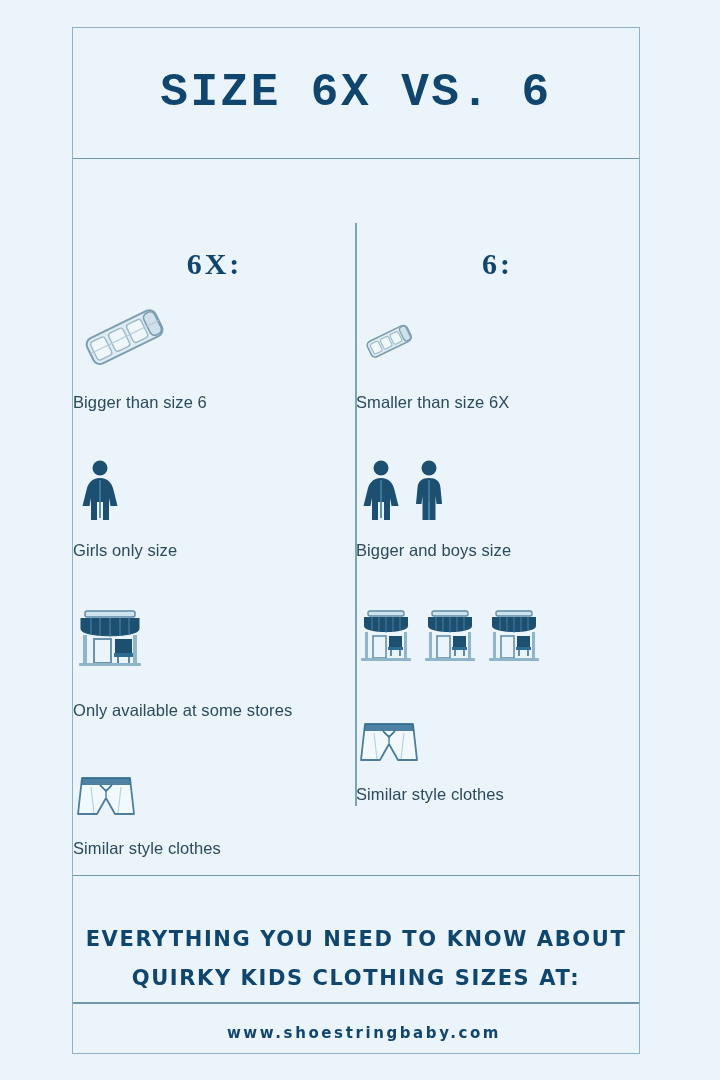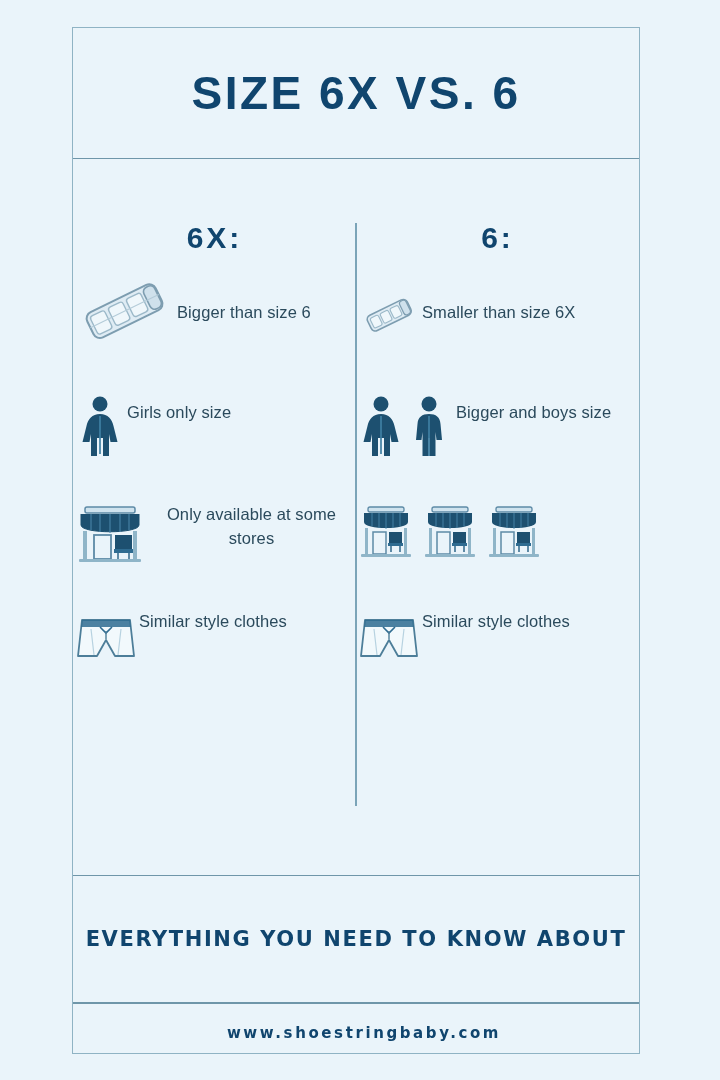--- a/index.html
+++ b/index.html
@@ -38,21 +38,21 @@
     align-items: center;
     justify-content: center;
   }
   .title {
     font-size: 46px;
     font-weight: 800;
     color: #10456e;
     letter-spacing: 2.5px;
     text-align: center;
     line-height: 1;
-    font-family: Liberation Sans, sans-serif;
+    font-family: Liberation Mono, monospace;
   }
 
   
   .body-area {
     position: absolute;
     left: 0;
     top: 131px;
     width: 100%;
     height: 716px;
   }
@@ -72,34 +72,34 @@
     height: 100%;
   }
   .col {
     flex: 1;
     display: flex;
     flex-direction: column;
     align-items: center;
   }
 
   .col-head {
-    margin-top: 62px;
+    margin-top: 88px;
     font-size: 30px;
     font-weight: 800;
     color: #10456e;
     letter-spacing: 3px;
-    font-family: Liberation Sans, sans-serif;
+    font-family: Liberation Serif, serif;
     height: 40px;
   }
 
   .row {
     width: 100%;
     display: flex;
-    flex-direction: row;
-    align-items: center;
+    flex-direction: column;
+    align-items: flex-start;
   }
   .row-icon {
     display: flex;
     align-items: flex-end;
     justify-content: center;
   }
   .row-label {
     font-size: 16.5px;
     color: #2b4a5c;
     text-align: center;
@@ -337,18 +337,19 @@
           <div class="row-label">Similar style clothes</div>
         </div>
       </div>
 
     </div>
   </div>
 
   <div class="footer-band">
     <div class="footer-text">
       <div>EVERYTHING YOU NEED TO KNOW ABOUT</div>
+      <div>QUIRKY KIDS CLOTHING SIZES AT:</div>
     </div>
     <div class="footer-divider"></div>
     <div class="footer-url">www.shoestringbaby.com</div>
   </div>
 
 </div>
 
 </body></html>

